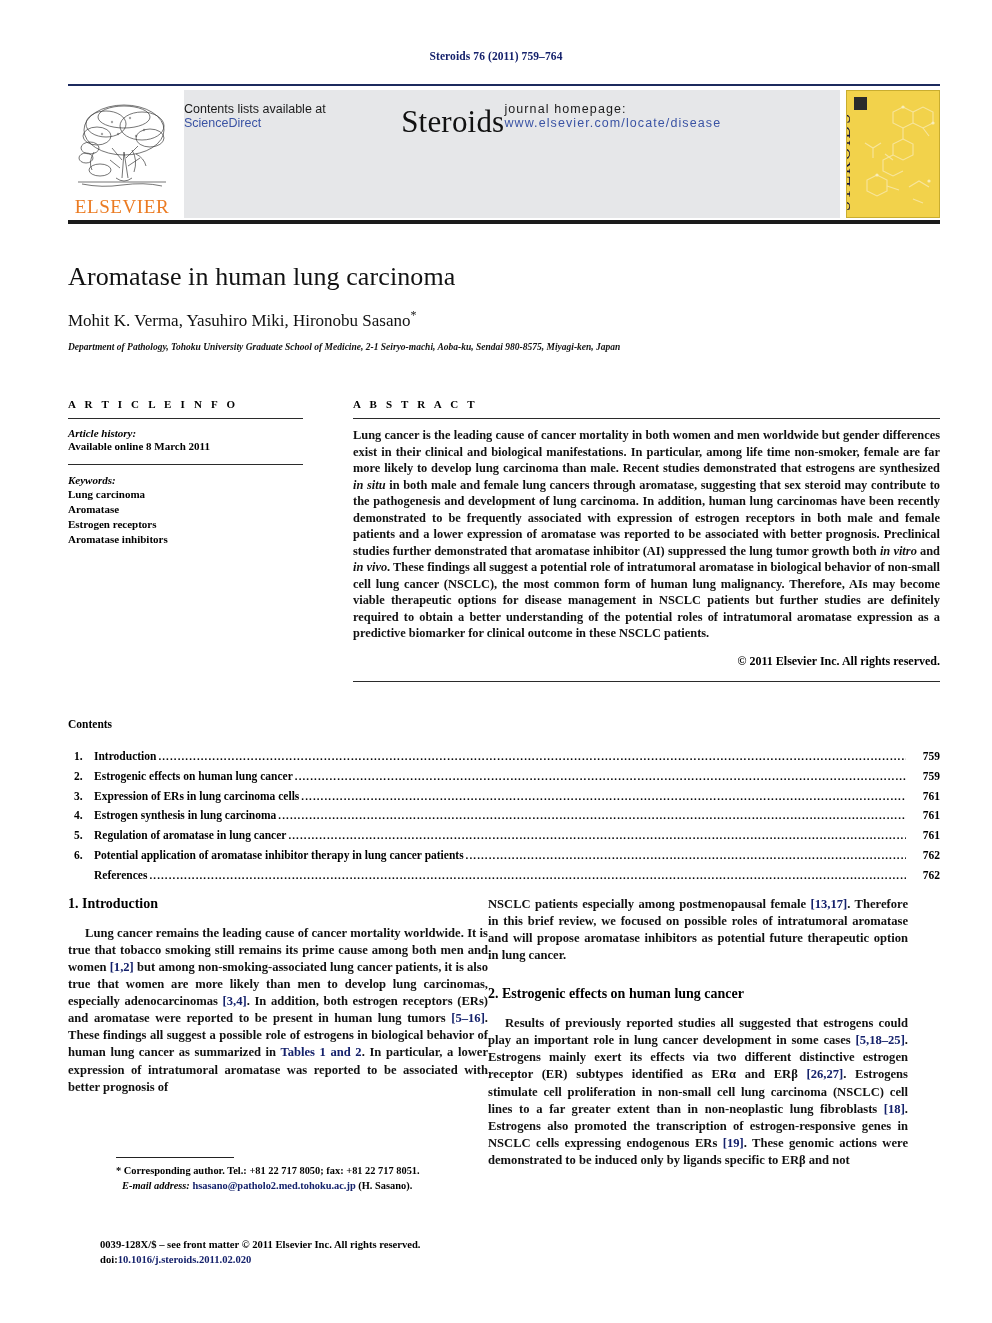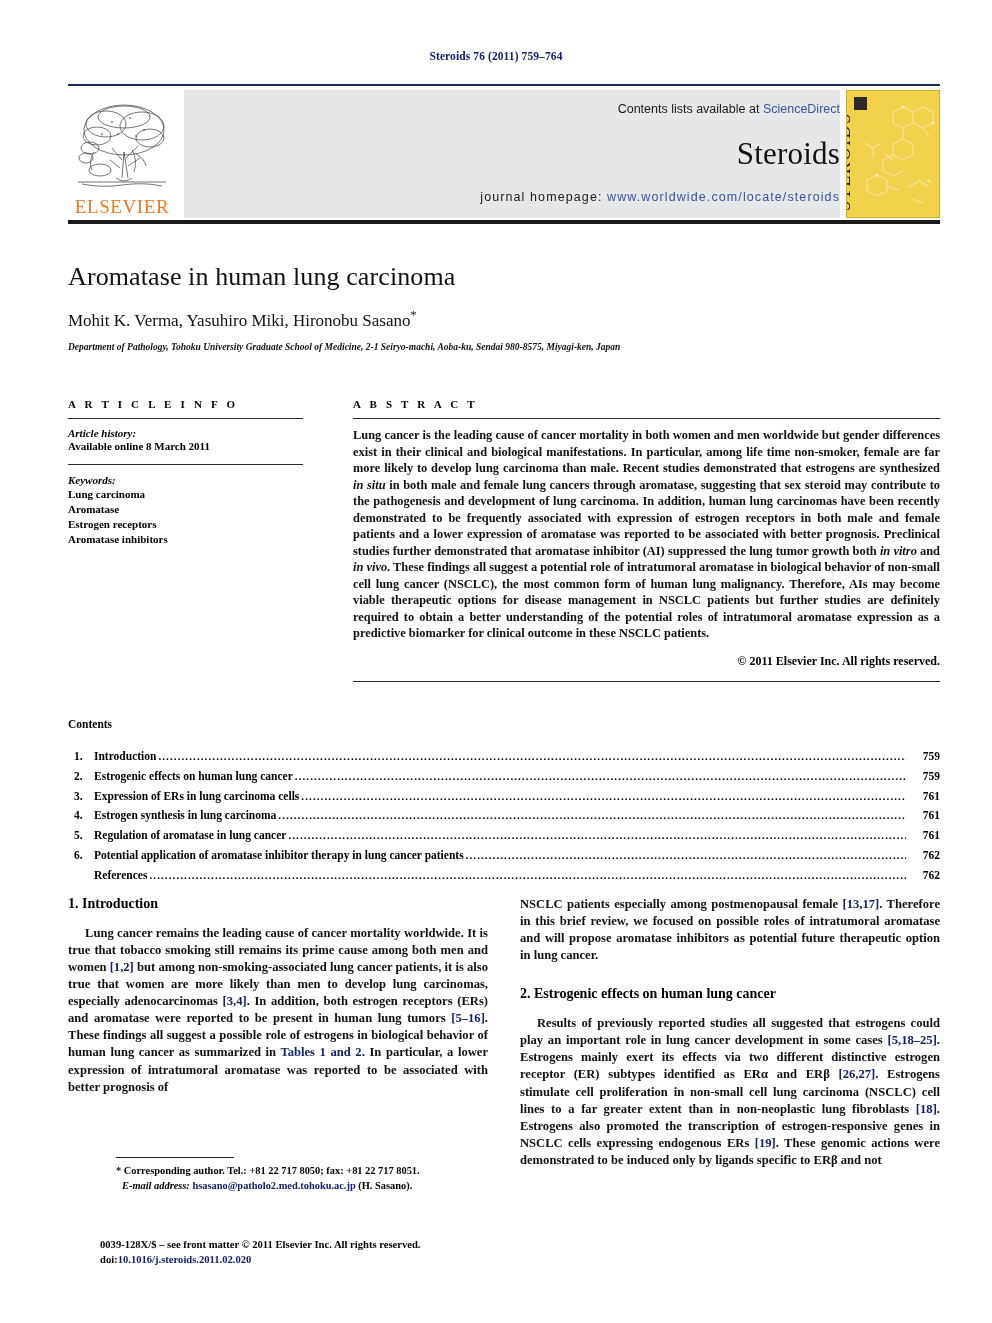--- a/index.html
+++ b/index.html
@@ -70,23 +70,23 @@
     font-size: 19px;
     letter-spacing: 0.6px;
     line-height: 1;
     margin-top: 1px;
   }
   .journal-band {
     flex: 1 1 auto;
     background: #e6e7e9;
     margin: 0 6px 0 8px;
     display: flex;
-    flex-direction: column;
+    flex-direction: row;
     justify-content: space-between;
-    align-items: flex-end;
+    align-items: flex-start;
     padding: 12px 0 14px 0;
   }
   .sd-line {
     font-family: "Liberation Sans", sans-serif;
     font-size: 12.5px;
     color: #1a1a1a;
   }
   .sd-line .sd-link {
     color: #3a53a4;
   }
@@ -226,21 +226,21 @@
   .toc-page { width: 32px; flex: 0 0 32px; text-align: right; }
 
   
   .body-cols {
     position: absolute;
     left: 68px; top: 896px;
     width: 872px;
     display: flex;
   }
   .bcol { width: 420px; flex: 0 0 420px; }
-  .bcol.right { margin-left: 32px; }
+  .bcol.right { }
   .sec-title {
     font-size: 14px;
     font-weight: bold;
     margin: 0 0 13px 0;
   }
   .sec-title.spaced { margin-top: 22px; }
   .para {
     font-size: 12.6px;
     font-weight: bold;
     line-height: 1.355;
@@ -312,21 +312,21 @@
             <circle cx="64" cy="36" r="1.2"></circle>
               <circle cx="46" cy="34" r="1.2"></circle>
           </g>
         </svg>
         <div class="elsevier-word">ELSEVIER</div>
       </div>
 
       <div class="journal-band">
         <div class="sd-line"><span>Contents lists available at </span><span class="sd-link">ScienceDirect</span></div>
         <div class="journal-name">Steroids</div>
-        <div class="homepage-line"><span>journal homepage: </span><span class="hp-link">www.worldwide.com/locate/steroids</span></div>
+        <div class="homepage-line"><span>journal homepage: </span><span class="hp-link">www.elsevier.com/locate/disease</span></div>
       </div>
 
       <div class="cover-thumb">
         <svg class="cover-mol" width="92" height="128" viewBox="0 0 92 128">
           <g stroke="#f7e6a2" stroke-width="1.1" fill="none" opacity="0.95">
             <path d="M56 16 l10 5 l0 11 l-10 5 l-10 -5 l0 -11 z"></path>
             <path d="M66 21 l10 -5 l10 5 l0 11 l-10 5 l-10 -5"></path>
             <path d="M56 48 l10 5 l0 11 l-10 5 l-10 -5 l0 -11 z"></path>
             <path d="M46 64 l-10 5 l0 11 l10 5 l10 -5"></path>
             <path d="M30 84 l-10 5 l0 11 l10 5 l10 -5 l0 -11 z"></path>

